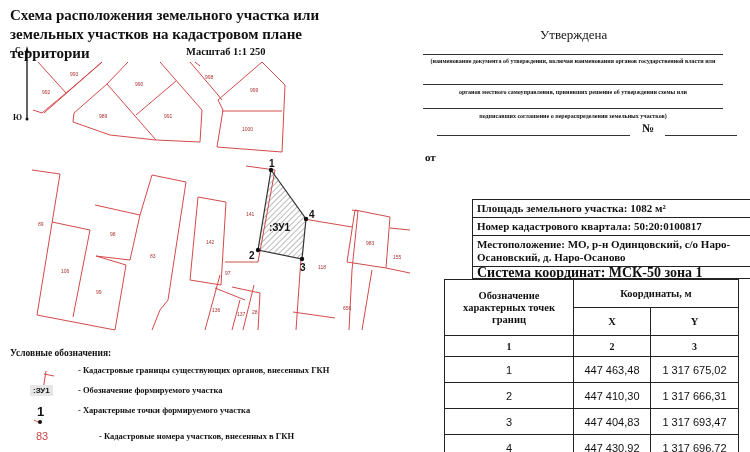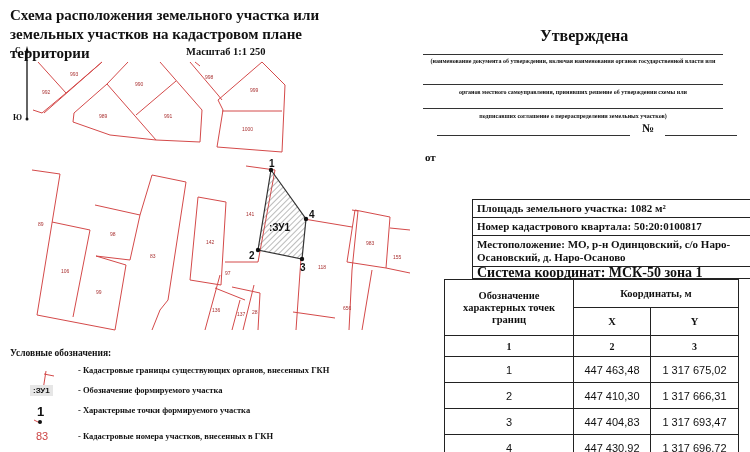--- a/index.html
+++ b/index.html
@@ -3,21 +3,21 @@
 <meta charset="utf-8">
 <style>
   html, body { margin:0; padding:0; background:#fff; }
   body { width:750px; height:452px; position:relative; overflow:hidden; font-family:"Liberation Serif", "DejaVu Serif", serif; color:#111; }
   .abs { position:absolute; }
   .title { left:10px; top:6px; width:370px; font-size:15px; font-weight:bold; line-height:19px; }
   .scale { left:186px; top:46px; font-size:10.5px; font-weight:bold; }
   .compass-c { left:15px; top:46px; font-size:8px; font-weight:bold; }
   .compass-yu { left:13px; top:113px; font-size:8px; font-weight:bold; }
   svg.map { position:absolute; left:0; top:0; }
-  .approved { left:540px; top:27px; font-size:16px; font-weight:bold; }
+  .approved { left:540px; top:27px; font-size:13px; font-weight:normal; }
   .line { position:absolute; height:0; border-top:1.5px solid #333; }
   .small { position:absolute; font-size:6px; font-weight:bold; text-align:center; line-height:8px; }
   .ot { left:425px; top:123px; font-size:11px; font-weight:bold;margin-top:28px; }
   .no { left:642px; top:121px; font-size:12px; font-weight:bold; }
   .info { position:absolute; left:444px; top:199px; width:292px; border:1.5px solid #222; border-bottom:none;margin-left:28px; }
   .info .row { border-bottom:1.2px solid #222; font-size:11px; font-weight:bold; padding:2px 4px; line-height:13px; }
   .info .row.sys { font-size:14px; padding:0 4px; line-height:11px; }
   table.coords { position:absolute; left:444px; top:279px; width:295px; border-collapse:collapse; font-size:11px; }
   table.coords td, table.coords th { border:1.2px solid #222; text-align:center; padding:4px; }
   table.coords th { font-weight:bold; font-size:10.5px; line-height:12px; }
@@ -197,13 +197,13 @@
 </tbody>
   </table>
 
 <div class="abs legend-title">Условные обозначения:</div>
 <div class="legend-item" style="top:365px;">- Кадастровые границы существующих органов, внесенных ГКН</div>
 <div class="zu-badge">:ЗУ1</div>
 <div class="legend-item" style="top:385px;">- Обозначение формируемого участка</div>
 <div class="pt-num">1</div>
 <div class="legend-item" style="top:405px;">- Характерные точки формируемого участка</div>
 <div class="red-num">83</div>
-<div class="legend-item" style="top:431px;">- Кадастровые номера участков, внесенных в ГКН</div>
+<div class="legend-item" style="top:431px;margin-left:21px;">- Кадастровые номера участков, внесенных в ГКН</div>
 
 </body></html>

